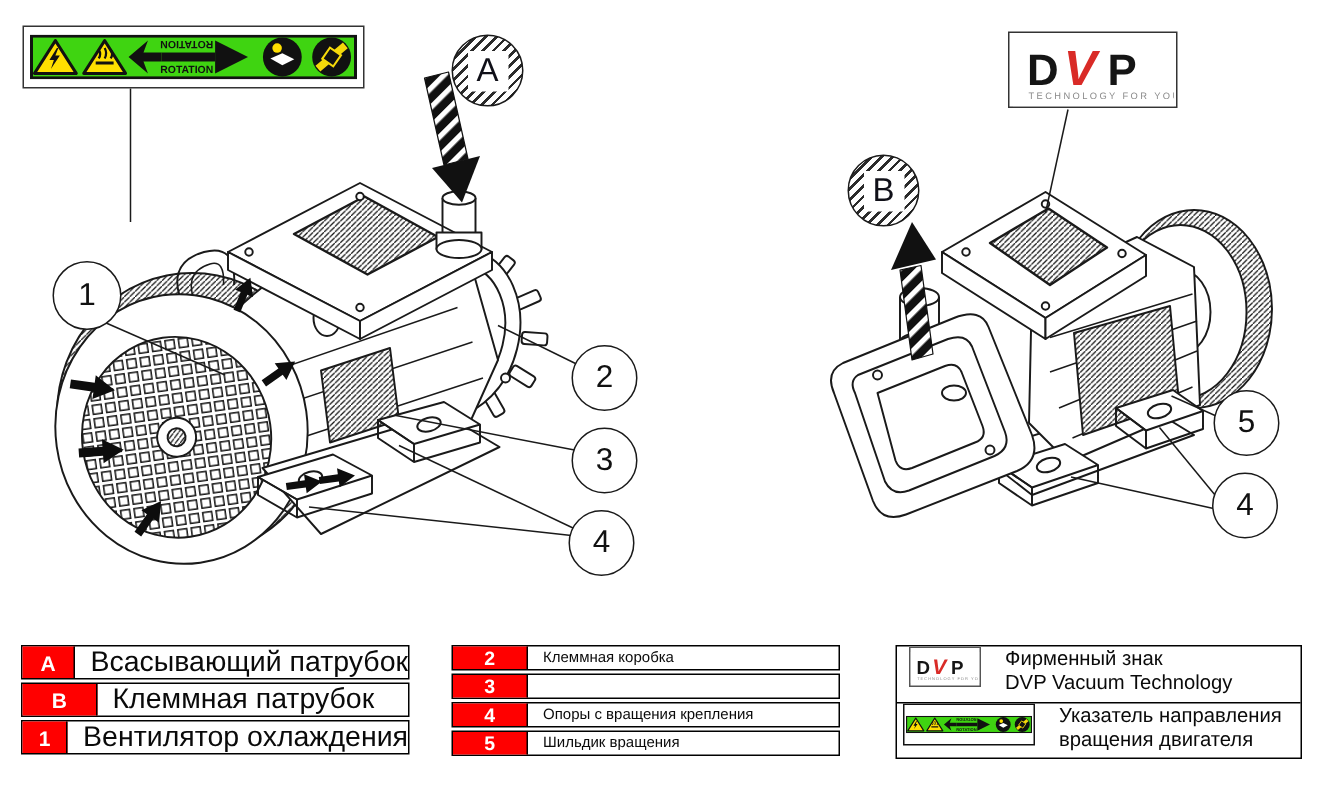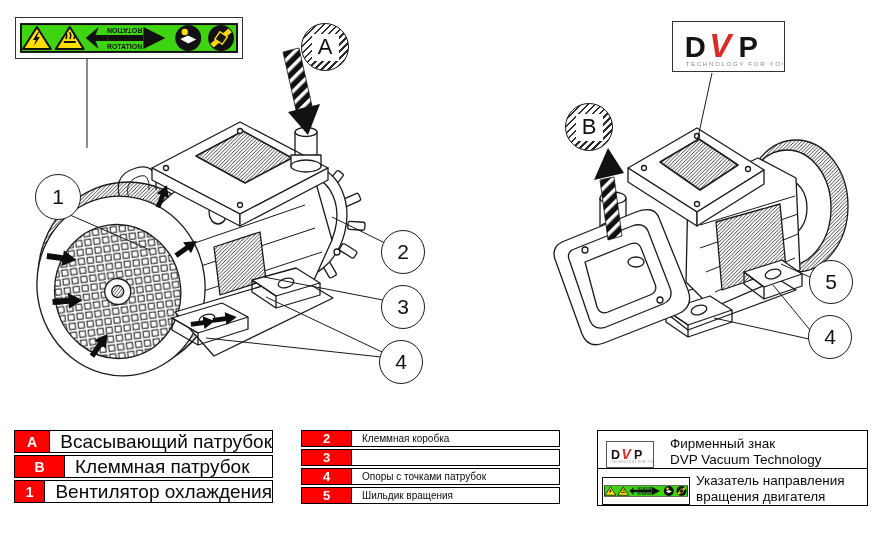--- a/index.html
+++ b/index.html
@@ -14,28 +14,28 @@
   .callout .sq{width:27px;height:27px;background:#fff;display:flex;align-items:center;justify-content:center;font-size:22px;color:#101018}
   .legend{position:absolute}
   .lrow{display:flex;border:1.5px solid #000;background:#fff;margin-bottom:2px;align-items:stretch}
   .t1 .lrow{height:23px}
   .t2 .lrow{height:17px}
   .lkey{width:50px;background:#ff0000;color:#fff;font-weight:bold;display:flex;align-items:center;justify-content:center;border-right:1.5px solid #000;font-size:14px}
   .t2 .lkey{font-size:13px}
   .lval{flex:1;display:flex;align-items:center;padding-left:10px;font-size:19px;white-space:nowrap}
   .t2 .lval{font-size:10px}
   .t3{border:1.5px solid #000;background:#fff;width:271px}
-  .t3row{display:flex;align-items:flex-end;height:37px}
+  .t3row{display:flex;align-items:flex-start;height:37px}
   .t3row + .t3row{border-top:1.5px solid #000}
   .iconbox{background:#fff;display:flex;align-items:center;justify-content:center;flex:none}
   .iconbox.dvp-mini{border:1px solid #555;width:48px;height:27px;margin-left:8px}
   .iconbox.rot-mini{border:1.2px solid #111;width:88px;height:28px;margin-left:4px}
   .t3 .lines{font-size:13.5px;line-height:16px}
   .t3row.r1 .lines{margin-left:16px}
-  .t3row.r2 .lines{margin-left:6px}
+  .t3row.r2 .lines{margin-left:16px}
   .rot-box{left:15px;top:17px;width:228px;height:42px}
   .dvp-box{left:672px;top:21px;width:113px;height:51px}
   .hiddendefs{position:absolute;width:0;height:0;overflow:hidden}
 </style>
 </head>
 <body>
 
 <div class="page">
 
   <svg class="hiddendefs" aria-hidden="true">
@@ -285,21 +285,21 @@
   <div class="legend t2" style="left:301px;top:430px;width:259px">
     <div class="lrow">
       <div class="lkey">2</div>
       <div class="lval">Клеммная коробка</div>
     </div>
     <div class="lrow">
       <div class="lkey">3</div>
     </div>
     <div class="lrow">
       <div class="lkey">4</div>
-      <div class="lval">Опоры с точками патрубок</div>
+      <div class="lval">Опоры с вращения крепления</div>
     </div>
     <div class="lrow">
       <div class="lkey">5</div>
       <div class="lval">Шильдик вращения</div>
     </div>
   </div>
 
   <div class="legend t3" style="left:597px;top:430px">
     <div class="t3row r1">
       <div class="iconbox dvp-mini">

